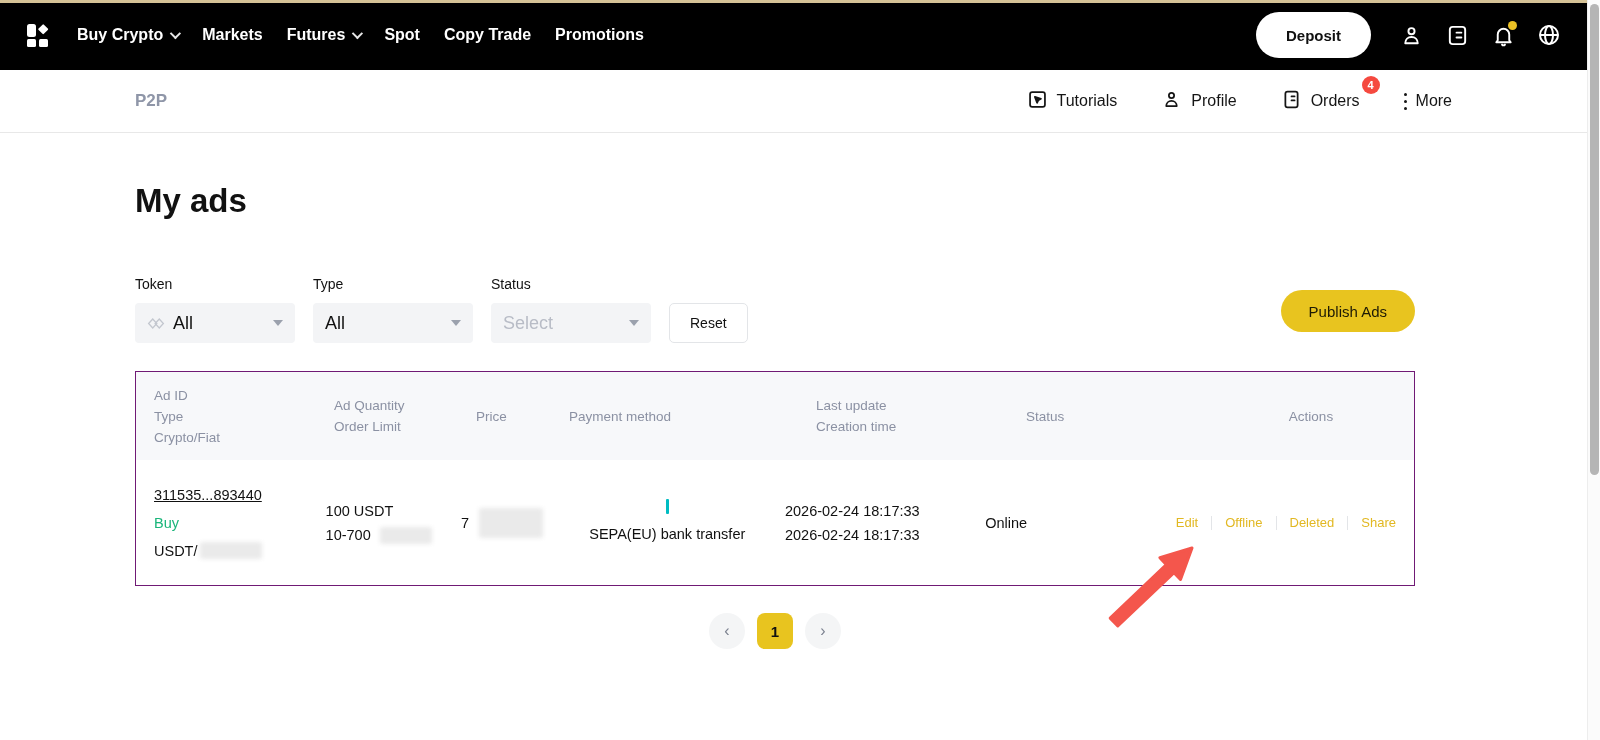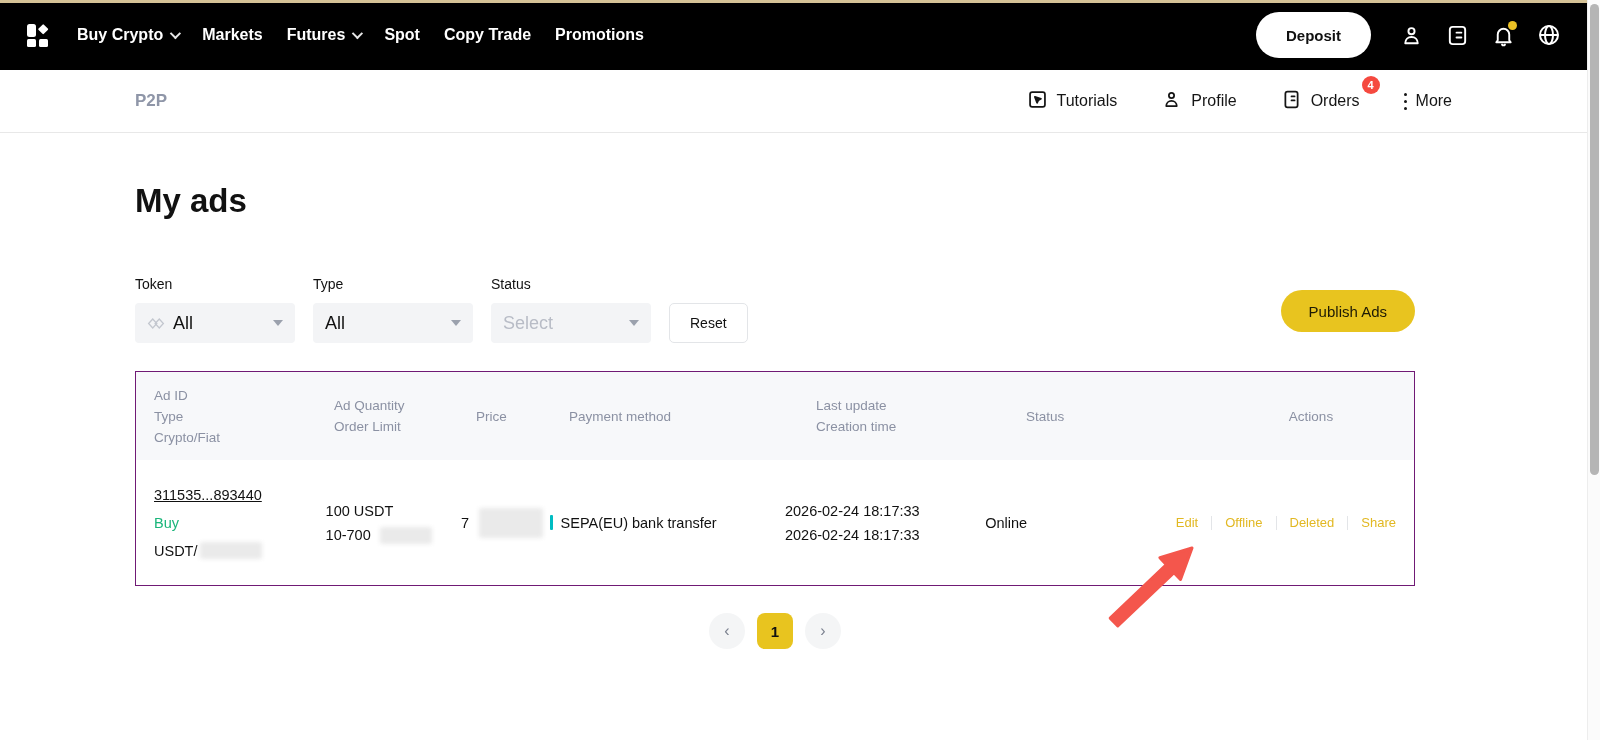--- a/index.html
+++ b/index.html
@@ -51,21 +51,21 @@
   .table-card { margin-top:28px; border:1px solid #701a75; border-radius:0; overflow:hidden; background:#fff; }
   .thead { background:#f7f8fa; height:88px; display:flex; align-items:center; padding:0 18px; }
   .trow { height:125px; display:flex; align-items:center; padding:0 18px; background:#fff; }
   .c1{width:180px;} .c2{width:142px;} .c3{width:93px;} .c4{width:247px;} .c5{width:210px;} .c6{width:200px;} .c7{flex:1; text-align:center;}
   .th { font-size:13.5px; color:#8b91a3; line-height:21px; }
   .cell { font-size:14.5px; color:#111; line-height:24px; }
   .adid-link { color:#111; text-decoration:underline; cursor:pointer; display:inline-block; margin-bottom:4px; }
   .buy-tag { color:#1ab57a; margin-bottom:4px; }
   .inline-blur { display:inline-block; vertical-align:middle; background:#eaeaea; border-radius:2px; filter:blur(2px); }
   .pair-line { display:flex; align-items:center; gap:2px; }
-  .pay-cell { display:flex; align-items:center; gap:8px; }
+  .pay-cell { display:flex; align-items:center; gap:8px;flex-direction:column; }
   .pay-bar { width:3px; height:15px; background:#00bcc2; border-radius:1px; }
   .price-cell { display:flex; align-items:center; gap:10px; }
   .actions { display:flex; justify-content:flex-end; align-items:center; }
   .action-link { color:#e2b822; font-size:13px; cursor:pointer; padding:0 13px; }
   .action-link:first-child { padding-left:0; }
   .action-link:last-child { padding-right:0; }
   .action-sep { width:1px; height:14px; background:#e3e5e8; }
 
   
   .pagination { margin-top:27px; display:flex; justify-content:center; align-items:center; gap:12px; }

